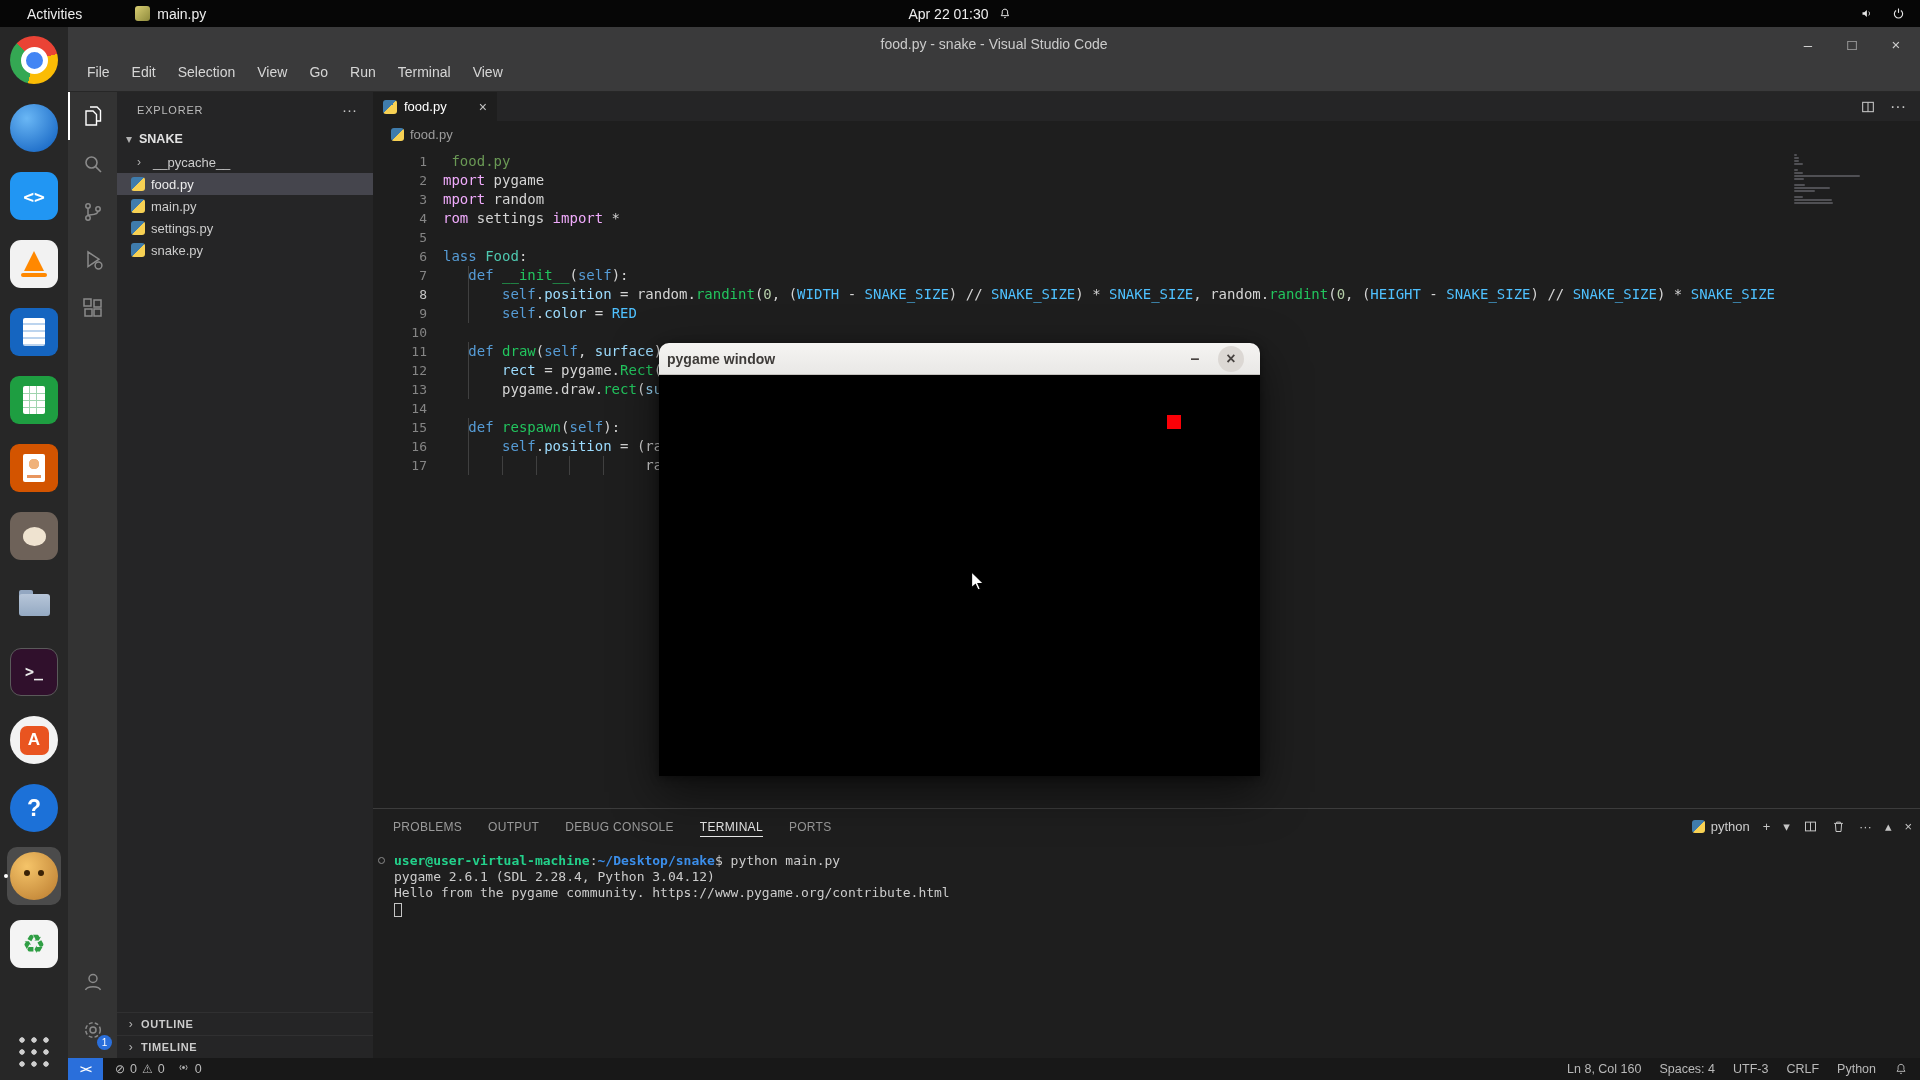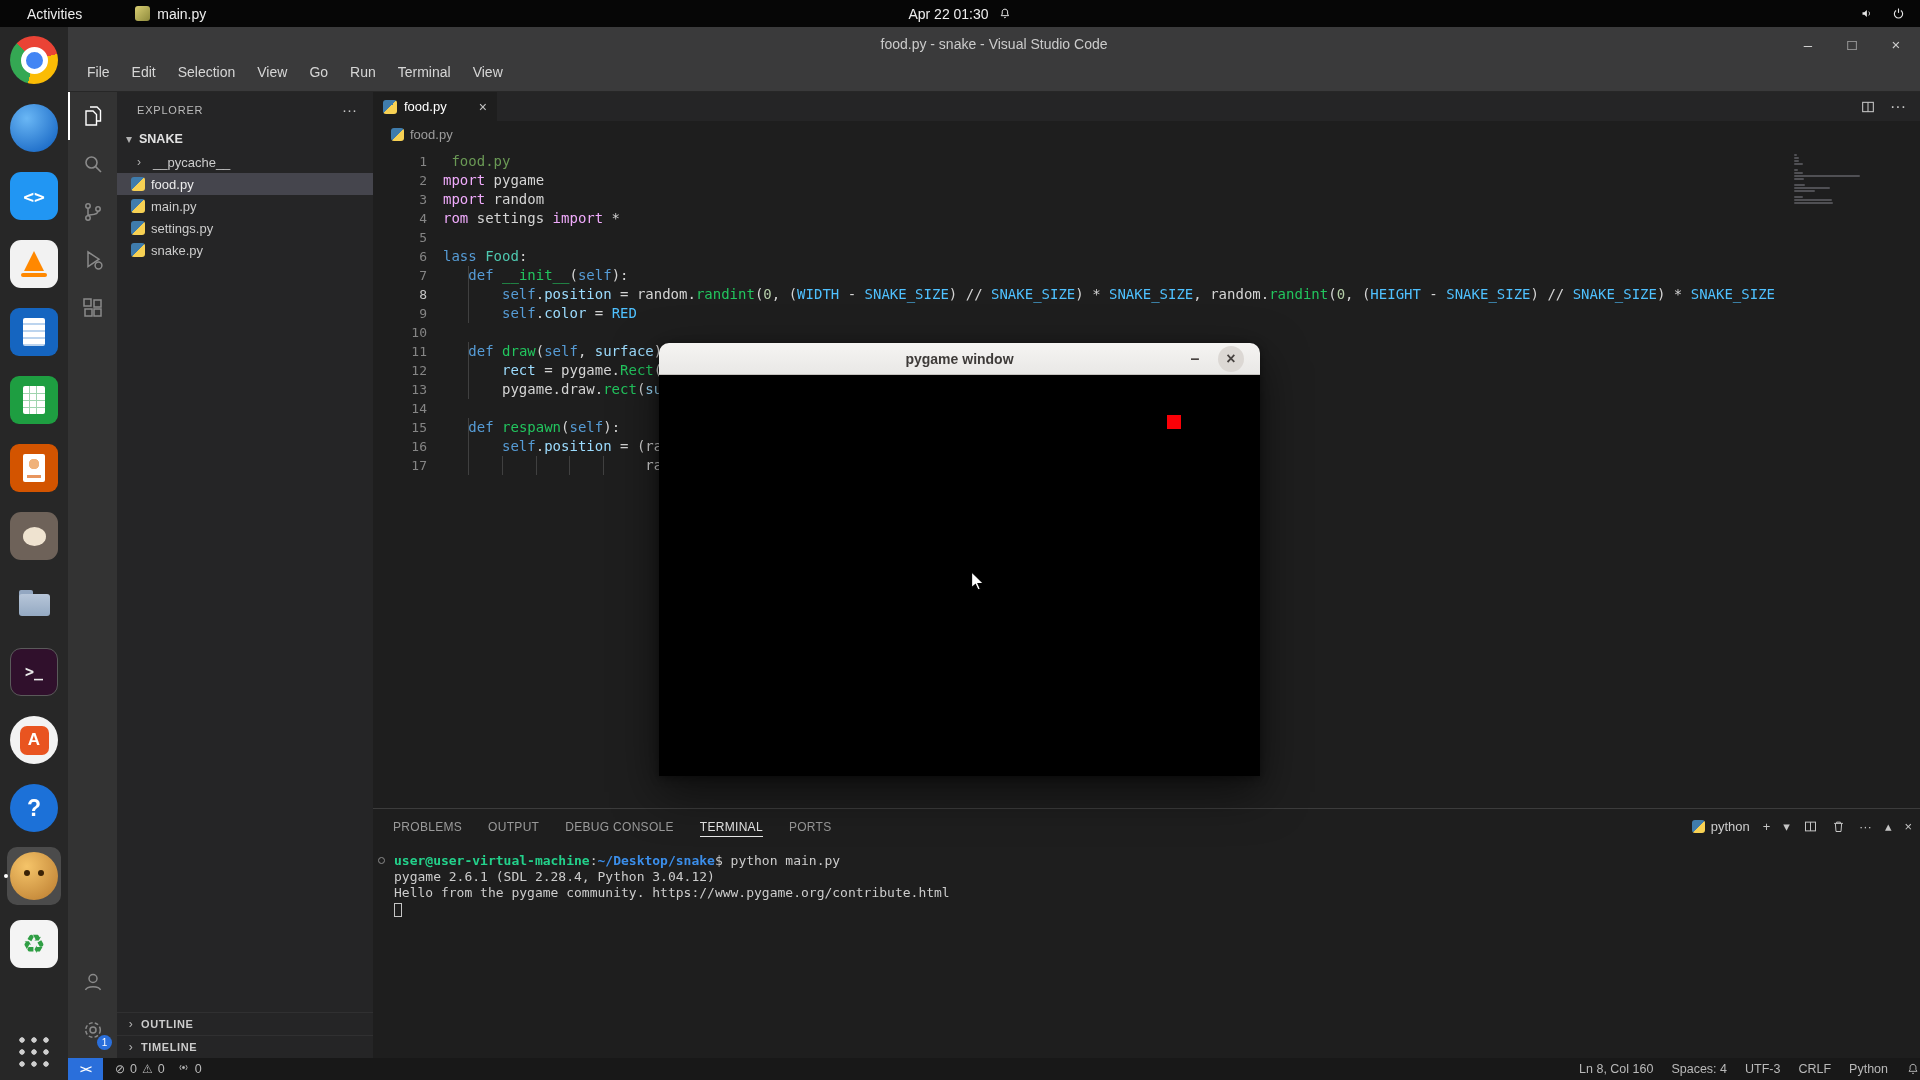--- a/index.html
+++ b/index.html
@@ -118,26 +118,26 @@
   .tg{color:#23d18b;font-weight:bold;}
   .tb{color:#3b8eea;font-weight:bold;}
   .tw{color:#cccccc;}
   .term-cursor{display:inline-block;width:8px;height:14px;border:1px solid #c5c5c5;vertical-align:middle;}
 
   
   #statusbar{position:absolute;left:0;right:0;bottom:0;height:22px;background:#181818;display:flex;align-items:center;font-size:12.5px;color:#b9b9b9;}
   .remote{width:35px;height:100%;background:#2a6fdb;color:#fff;display:flex;align-items:center;justify-content:center;font-size:11px;font-weight:bold;letter-spacing:-1px;flex:none;}
   .st-item{display:flex;align-items:center;gap:5px;margin-left:12px;}
   .st-ico{font-size:12px;}
-  .st-right{margin-left:auto;display:flex;gap:18px;align-items:center;}
+  .st-right{margin-left:auto;display:flex;gap:18px;padding-right:12px;align-items:center;}
   .st-right svg{display:block;}
 
   
   #pygame-win{position:absolute;left:659px;top:343px;width:601px;z-index:60;border-radius:10px 10px 0 0;box-shadow:0 16px 46px rgba(0,0,0,.55),0 2px 8px rgba(0,0,0,.4);}
-  #pg-title{height:32px;background:linear-gradient(#f5f4f2,#e9e8e6);border-bottom:1px solid #c5c2be;border-radius:10px 10px 0 0;display:flex;align-items:center;justify-content:center;position:relative;font-size:14px;font-weight:bold;color:#3e3b39;}
+  #pg-title{height:32px;background:linear-gradient(#f5f4f2,#e9e8e6);border-bottom:1px solid #c5c2be;border-radius:10px 10px 0 0;display:flex;align-items:center;justify-content:flex-start;position:relative;font-size:14px;font-weight:bold;color:#3e3b39;padding-left:8px;}
   .pg-btn{position:absolute;top:3px;width:26px;height:26px;border-radius:50%;display:flex;align-items:center;justify-content:center;color:#474240;font-size:16px;}
   .pg-btn.min{right:52px;}
   .pg-btn.close{right:16px;background:#dcd8d4;}
   #pg-canvas{height:401px;background:#000;position:relative;}
   #pg-food{position:absolute;}
 
   
   #mouse-cursor{position:absolute;z-index:100;pointer-events:none;}
 </style>
 </head>

